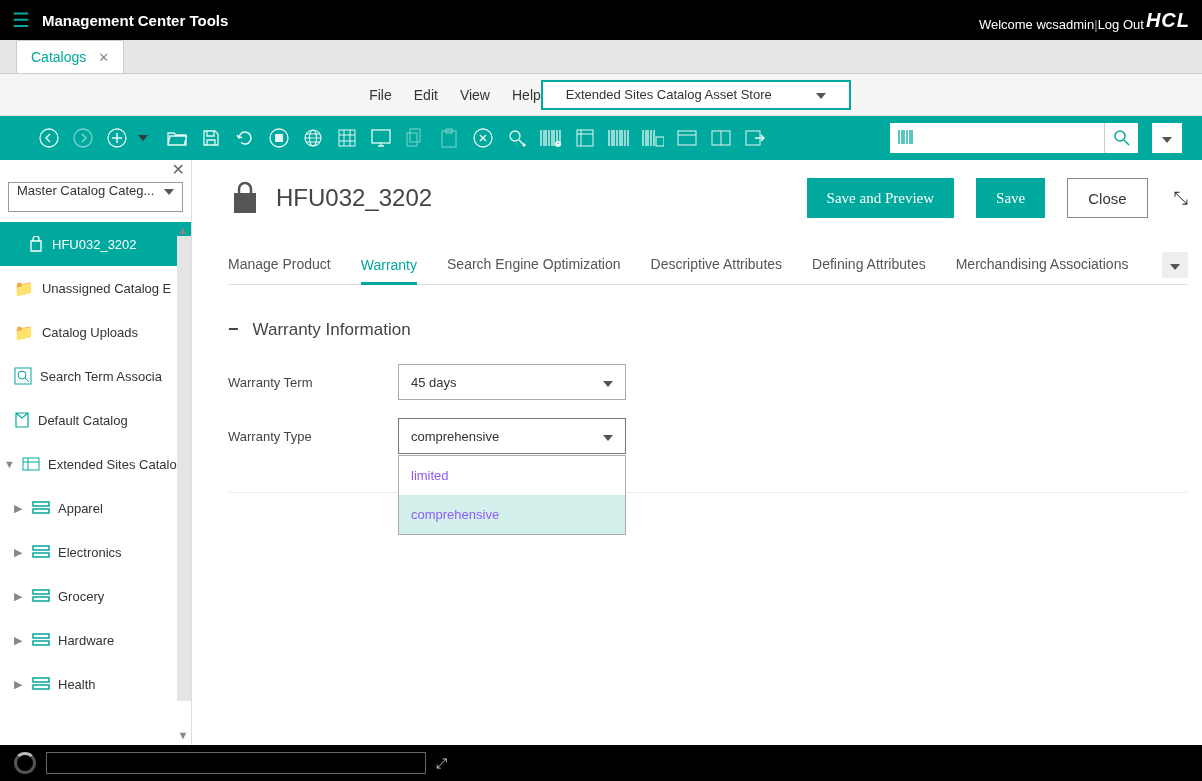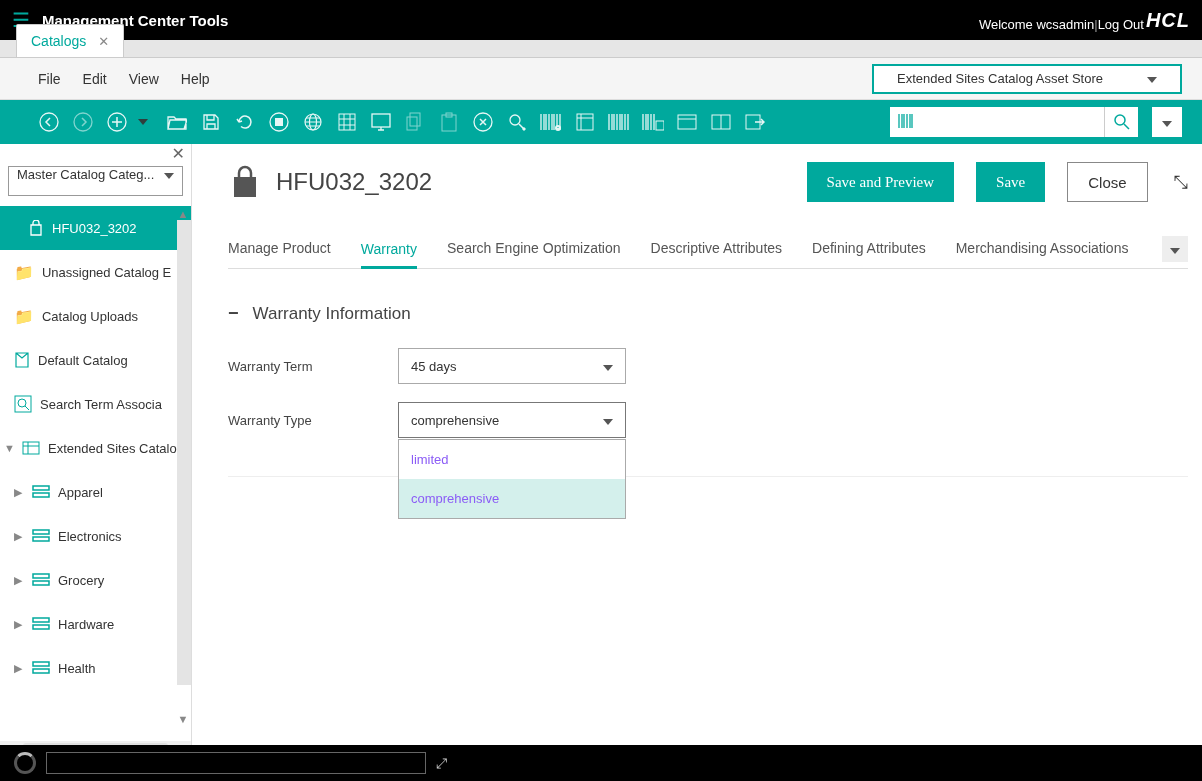--- a/index.html
+++ b/index.html
@@ -7,26 +7,26 @@
   
   
   .topbar { background: #000; height: 40px; display: flex; align-items: center; color: #fff; padding: 0 12px; }
   .hamburger { color: #00a99d; font-size: 20px; margin-right: 12px; cursor: pointer; }
   .topbar-title { font-size: 15px; font-weight: bold; flex: 1; }
   .topbar-right { display: flex; align-items: flex-end; font-size: 13px; }
   .topbar-right .sep { color: #999; }
   .hcl-logo { font-weight: bold; font-style: italic; font-size: 20px; letter-spacing: 1px; margin-left: 2px; }
   
   
-  .tabbar { background: #e6e6e6; height: 18px; display: flex; align-items: flex-end; padding-left: 16px; border-bottom: 1px solid #ccc; }
+  .tabbar { background: #e6e6e6; height: 34px; display: flex; align-items: flex-end; padding-left: 16px; border-bottom: 1px solid #ccc; }
   .tab { background: #fff; border: 1px solid #ccc; border-bottom: none; padding: 8px 14px; display: flex; align-items: center; gap: 12px; color: #00a99d; font-size: 14px; border-radius: 2px 2px 0 0; }
   .tab .tab-close { color: #888; font-size: 13px; cursor: pointer; }
   
   
-  .menubar { background: #f5f5f5; height: 42px; display: flex; align-items: center; padding: 0 20px; border-bottom: 1px solid #ddd; justify-content: space-between; }
+  .menubar { background: #f5f5f5; height: 42px; display: flex; align-items: center; padding: 0 20px; border-bottom: 1px solid #ddd; justify-content: center; }
   .menubar-left { display: flex; gap: 22px; font-size: 14px; color: #333; padding-left: 18px; }
   .menubar-left span { cursor: pointer; }
   .store-select { border: 2px solid #00a99d; background: #fff; width: 310px; height: 30px; display: flex; align-items: center; padding: 0 23px; justify-content: space-between; cursor: pointer; }
   
   
   .toolbar { background: #00a99d; height: 44px; display: flex; align-items: center; padding: 0 20px 0 38px; gap: 10px; }
   .toolbar-icons { display: flex; gap: 12px; align-items: center; flex: 1; }
   .tb-icon { width: 22px; height: 22px; display: flex; align-items: center; justify-content: center; color: #fff; font-size: 18px; cursor: pointer; opacity: 0.9; }
   .tb-search { display: flex; align-items: center; background: #fff; height: 30px; }
   .tb-search-glyph { width: 36px; display:flex; align-items:center; justify-content:center; color:#00a99d; }
@@ -292,32 +292,32 @@
       </div>
       <div class="sidebar-item">
         <span class="icon-folder">📁</span>
         <span>Unassigned Catalog E</span>
       </div>
       <div class="sidebar-item">
         <span class="icon-folder">📁</span>
         <span>Catalog Uploads</span>
       </div>
       <div class="sidebar-item">
-        <svg width="16" height="18" viewBox="0 0 16 18">
-            <path d="M2 2h12v14H2z M2 2l6 5 6-5" fill="none" stroke="#00a99d" stroke-width="1.2"></path>
-          </svg>
-        <span>Default Catalog</span>
-      </div>
-      <div class="sidebar-item">
         <svg width="18" height="18" viewBox="0 0 18 18">
             <rect x="1" y="1" width="16" height="16" fill="none" stroke="#00a99d"></rect>
             <circle cx="8" cy="8" r="4" fill="none" stroke="#00a99d"></circle>
             <path d="M11 11l4 4" stroke="#00a99d"></path>
           </svg>
         <span>Search Term Associa</span>
+      </div>
+      <div class="sidebar-item">
+        <svg width="16" height="18" viewBox="0 0 16 18">
+            <path d="M2 2h12v14H2z M2 2l6 5 6-5" fill="none" stroke="#00a99d" stroke-width="1.2"></path>
+          </svg>
+        <span>Default Catalog</span>
       </div>
       <div class="sidebar-item" style="padding-left:4px">
         <span class="chev">▼</span>
         <svg width="18" height="16" viewBox="0 0 18 16">
             <rect x="1" y="2" width="16" height="12" fill="none" stroke="#00a99d"></rect>
             <path d="M1 6h16M6 2v12" stroke="#00a99d"></path>
           </svg>
         <span>Extended Sites Catalo</span>
       </div>
       <div class="sidebar-item" style="padding-left:14px">

